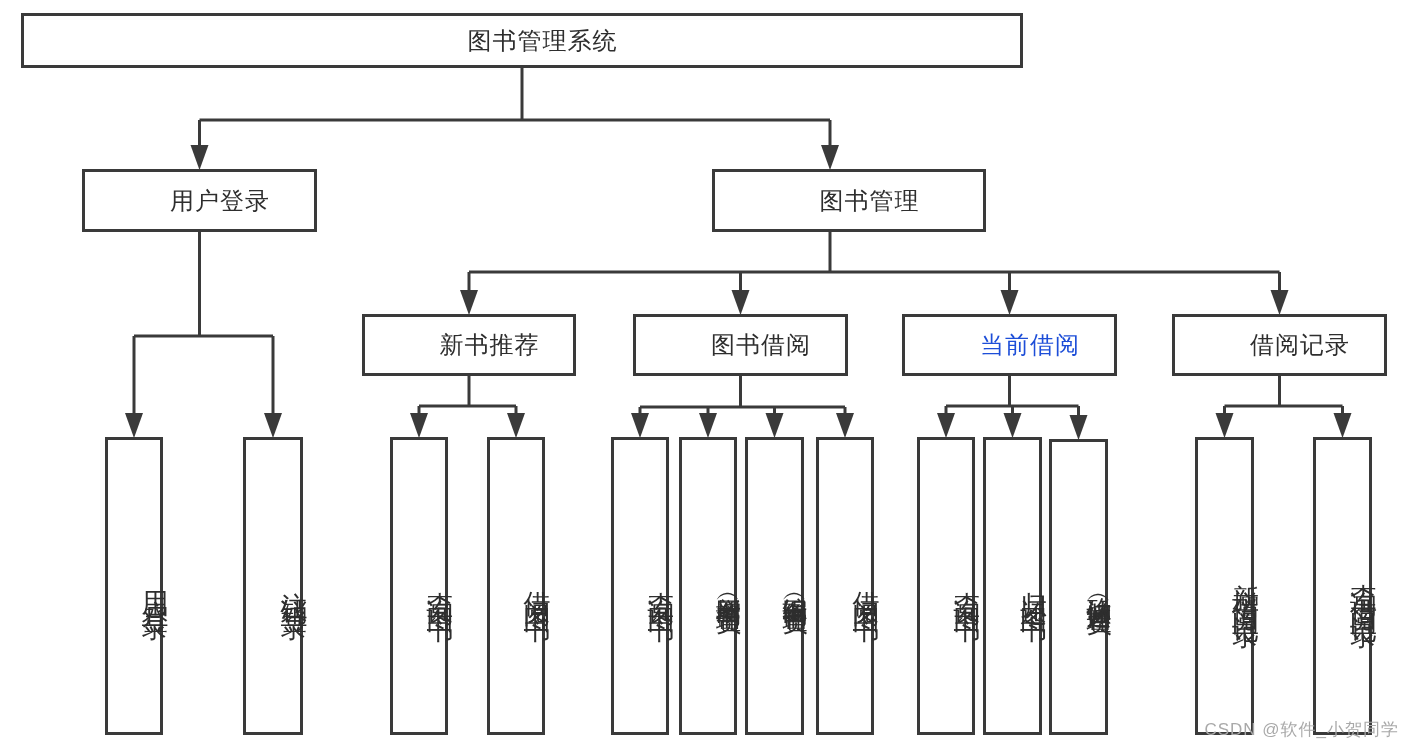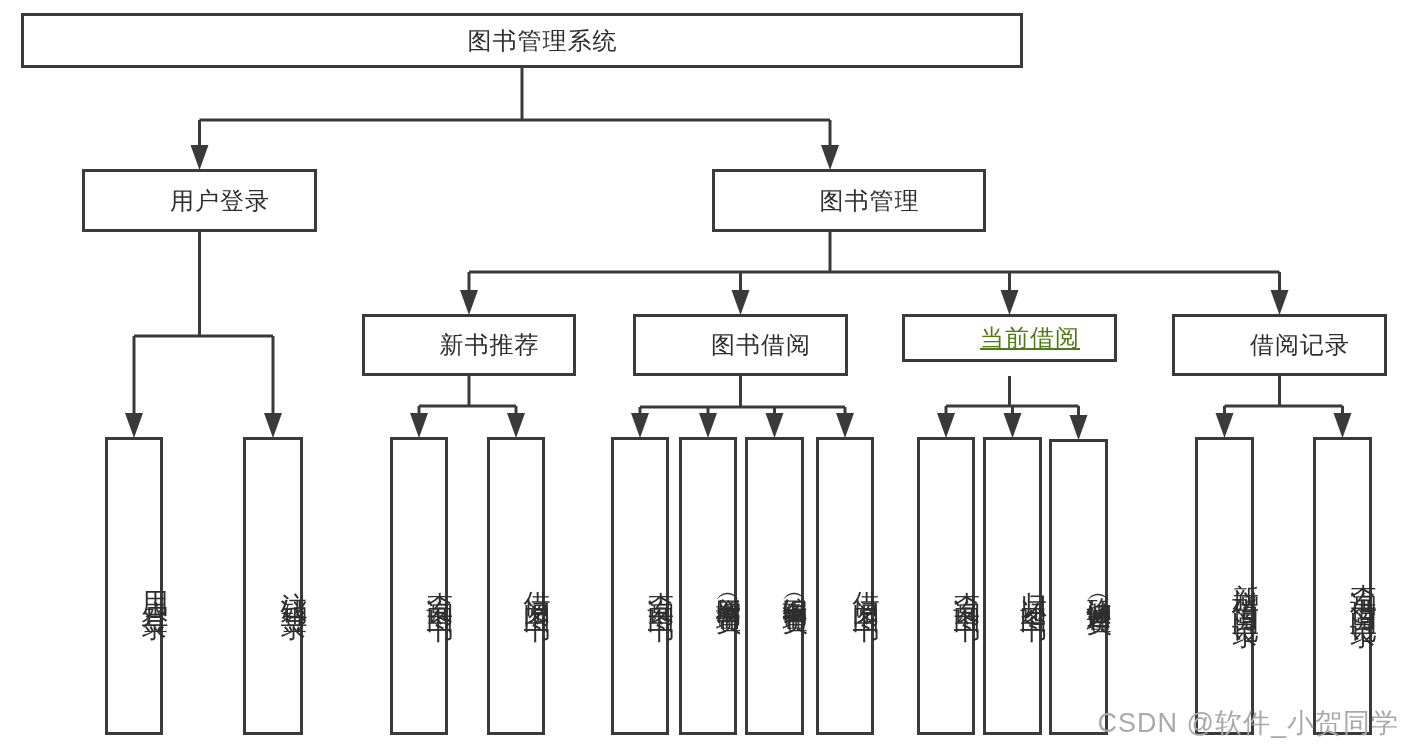--- a/index.html
+++ b/index.html
@@ -36,21 +36,21 @@
     line-height:1;
   }
   .node.v.long{
     font-size:25px;
     letter-spacing:2px;
   }
   #watermark{
     position:absolute;
     right:6px;
     bottom:6px;
-    font-size:27px;
+    font-size:17px;
     letter-spacing:1px;
     z-index:3;
     white-space:nowrap;
   }
 </style>
 </head>
 <body>
 
 <div id="stage">
   <svg id="wires" width="1405" height="747">
@@ -107,21 +107,21 @@
       <line x1="1342.5" y1="406" x2="1342.5" y2="417" stroke="#3a3a3a" stroke-width="3"></line>
       <polygon points="1333.5,413 1351.5,413 1342.5,438" fill="#3a3a3a"></polygon>
     </svg>
 
   <div id="watermark" style="color: rgb(169, 169, 169);">CSDN @软件_小贺同学</div>
 <div class="node h" style="left: 21px; top: 13px; width: 1002px; height: 55px; border-color: rgb(58, 58, 58); background: rgb(255, 255, 255); color: rgb(46, 46, 46);">图书管理系统</div>
     <div class="node h" style="left: 82px; top: 169px; width: 235px; height: 63px; border-color: rgb(58, 58, 58); background: rgb(255, 255, 255); color: rgb(46, 46, 46);">用户登录</div>
     <div class="node h" style="left: 712px; top: 169px; width: 274px; height: 63px; border-color: rgb(58, 58, 58); background: rgb(255, 255, 255); color: rgb(46, 46, 46);">图书管理</div>
     <div class="node h" style="left: 633px; top: 314px; width: 215px; height: 62px; border-color: rgb(58, 58, 58); background: rgb(255, 255, 255); color: rgb(46, 46, 46);">图书借阅</div>
     <div class="node h" style="left: 362px; top: 314px; width: 214px; height: 62px; border-color: rgb(58, 58, 58); background: rgb(255, 255, 255); color: rgb(46, 46, 46);">新书推荐</div>
-    <div class="node h" style="left: 902px; top: 314px; width: 215px; height: 48px; border-color: rgb(58, 58, 58); background: rgb(255, 255, 255); color: #4d7c0f; text-decoration: underline;">当前借阅</div>
+    <div class="node h" style="left: 902px; top: 314px; width: 215px; height: 62px; border-color: rgb(58, 58, 58); background: rgb(255, 255, 255); color: #1d4ed8;">当前借阅</div>
     <div class="node h" style="left: 1172px; top: 314px; width: 215px; height: 62px; border-color: rgb(58, 58, 58); background: rgb(255, 255, 255); color: rgb(46, 46, 46);">借阅记录</div>
     <div class="node v" style="left: 105px; top: 437px; width: 58px; height: 298px; border-color: rgb(58, 58, 58); background: rgb(255, 255, 255); color: rgb(46, 46, 46);">用户登录</div>
     <div class="node v" style="left: 243px; top: 437px; width: 60px; height: 298px; border-color: rgb(58, 58, 58); background: rgb(255, 255, 255); color: rgb(46, 46, 46);">注销登录</div>
     <div class="node v" style="left: 390px; top: 437px; width: 58px; height: 298px; border-color: rgb(58, 58, 58); background: rgb(255, 255, 255); color: rgb(46, 46, 46);">查询图书</div>
     <div class="node v" style="left: 487px; top: 437px; width: 58px; height: 298px; border-color: rgb(58, 58, 58); background: rgb(255, 255, 255); color: rgb(46, 46, 46);">借阅图书</div>
     <div class="node v" style="left: 611px; top: 437px; width: 58px; height: 298px; border-color: rgb(58, 58, 58); background: rgb(255, 255, 255); color: rgb(46, 46, 46);">查询图书</div>
     <div class="node v long" style="left: 679px; top: 437px; width: 58px; height: 298px; border-color: rgb(58, 58, 58); background: rgb(255, 255, 255); color: rgb(46, 46, 46);">新增图书（管理员）</div>
     <div class="node v long" style="left: 745px; top: 437px; width: 59px; height: 298px; border-color: rgb(58, 58, 58); background: rgb(255, 255, 255); color: rgb(46, 46, 46);">编辑图书（管理员）</div>
     <div class="node v" style="left: 816px; top: 437px; width: 58px; height: 298px; border-color: rgb(58, 58, 58); background: rgb(255, 255, 255); color: rgb(46, 46, 46);">借阅图书</div>
     <div class="node v" style="left: 917px; top: 437px; width: 58px; height: 298px; border-color: rgb(58, 58, 58); background: rgb(255, 255, 255); color: rgb(46, 46, 46);">查询图书</div>

